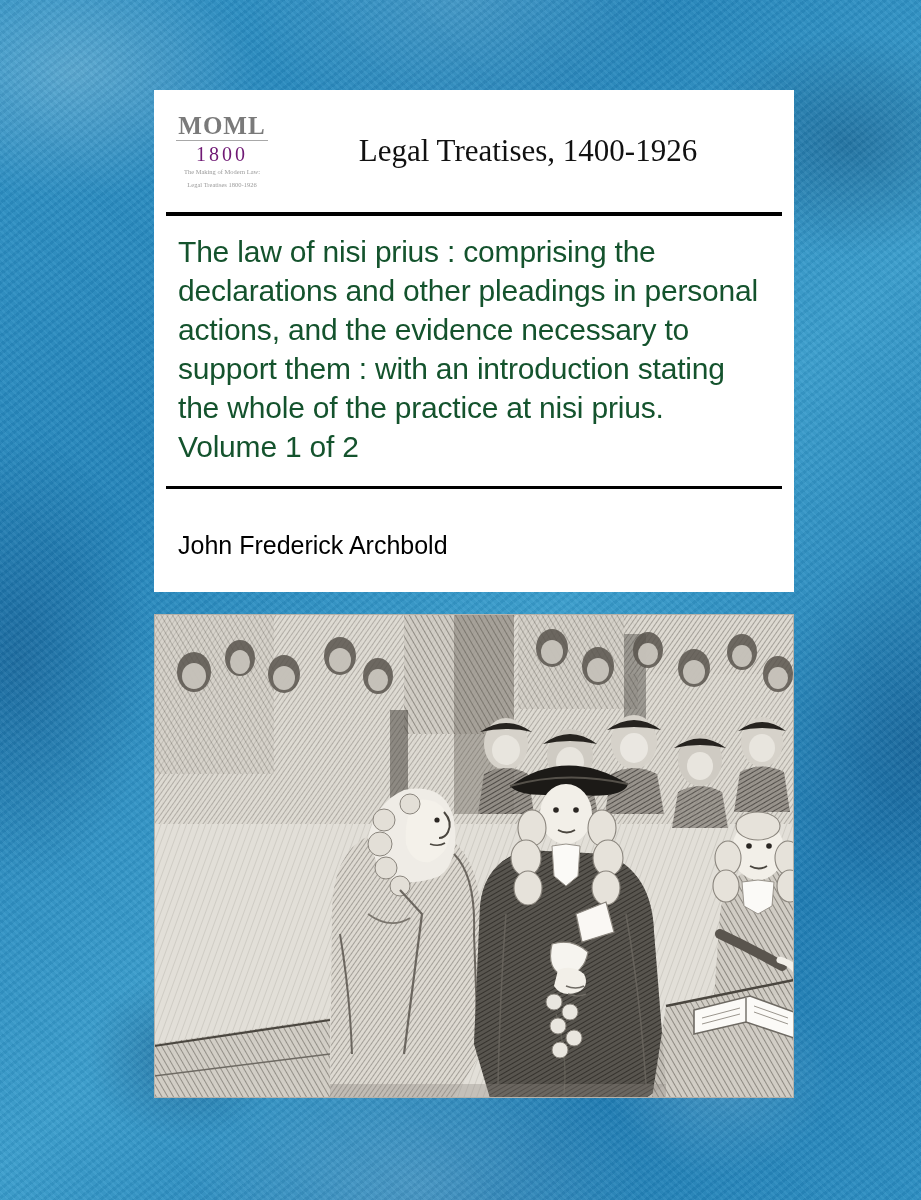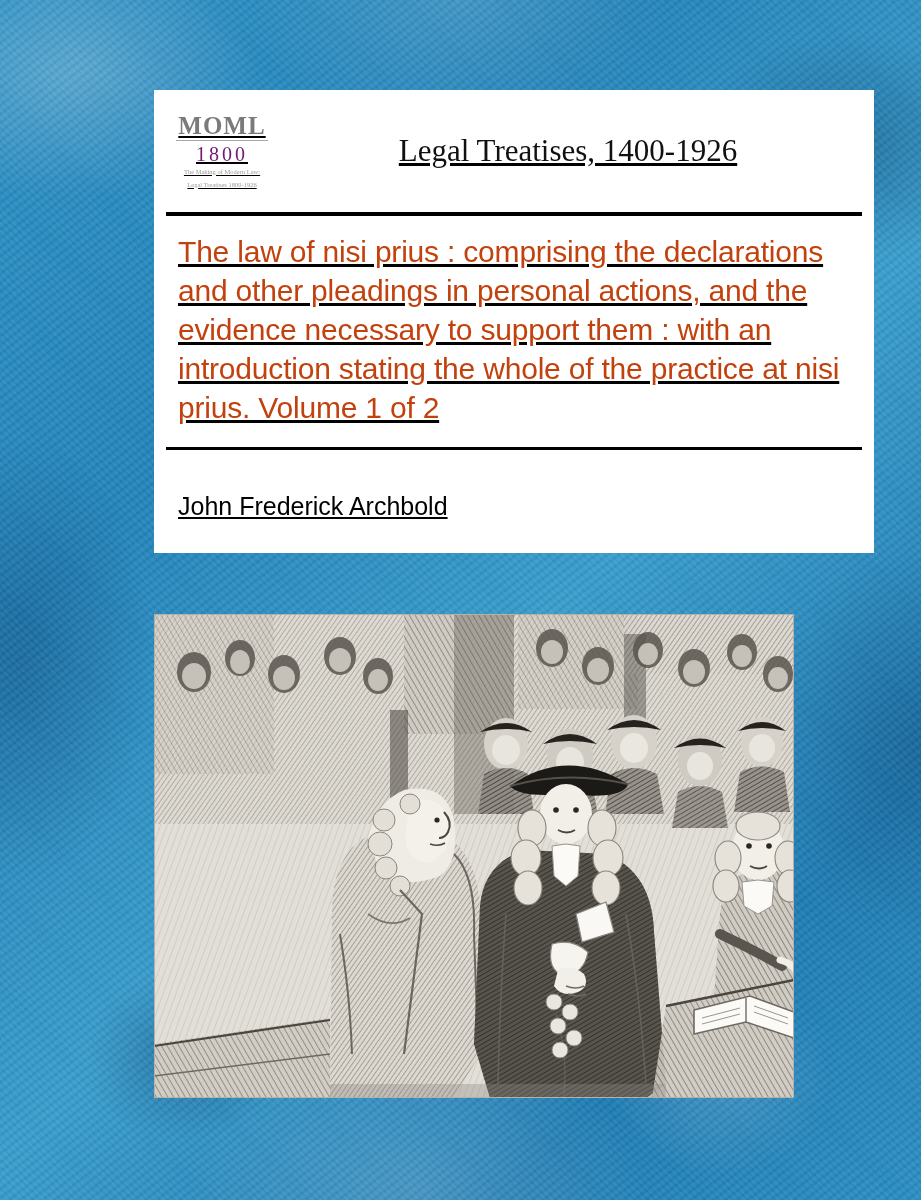--- a/index.html
+++ b/index.html
@@ -40,25 +40,24 @@
       repeating-linear-gradient(45deg, rgba(255,255,255,0.035) 0px, rgba(255,255,255,0.035) 2px, rgba(0,0,0,0.02) 2px, rgba(0,0,0,0.02) 5px),
       repeating-linear-gradient(-38deg, rgba(0,30,70,0.05) 0px, rgba(0,30,70,0.05) 3px, rgba(255,255,255,0.03) 3px, rgba(255,255,255,0.03) 7px);
     pointer-events: none;
   }
 
   
   .title-card {
     position: absolute;
     left: 154px;
     top: 90px;
-    width: 720px;
+    width: 640px;
     background: #ffffff;
     box-sizing: border-box;
     z-index: 2;
-    text-decoration: underline;
   }
 
   .brand-row {
     display: flex;
     align-items: center;
     height: 122px;
     padding: 0 14px 0 16px;
     box-sizing: border-box;
   }
   .moml-logo {
@@ -112,21 +111,21 @@
   .rule-thin {
     height: 3px;
     background: #000000;
     margin: 0 12px;
   }
 
   .book-title {
     font-family: "Liberation Sans", sans-serif;
     font-size: 30px;
     line-height: 1.3;
-    color: #c2410c;
+    color: #14532d;
     padding: 16px 28px 20px 24px;
     letter-spacing: -0.2px;
   }
 
   .author {
     font-family: "Liberation Sans", sans-serif;
     font-size: 25px;
     color: #000000;
     padding: 42px 24px 32px 24px;
   }

